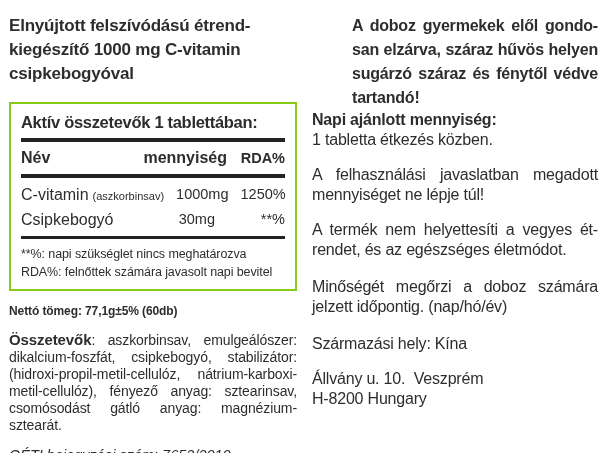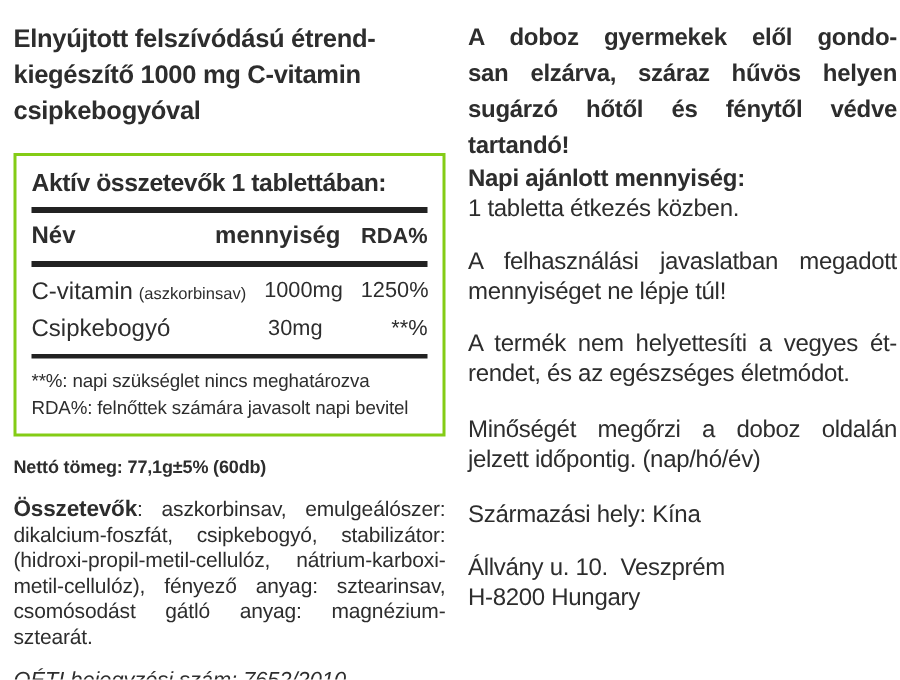--- a/index.html
+++ b/index.html
@@ -36,21 +36,21 @@
 
   .net-weight { font-weight: bold; font-size: 12px; margin-top: 13px; letter-spacing: -0.1px; }
 
   .ingredients { margin-top: 13px; font-size: 14px; line-height: 17px; letter-spacing: -0.1px; }
   .jline { text-align: justify; text-align-last: justify; }
   .jline.last { text-align-last: left; }
   .ingredients .lead { font-weight: bold; font-size: 15px; }
   .registration { font-style: italic; font-size: 14.5px; margin-top: 13px; }
 
   
-  .warning { font-weight: bold; font-size: 16px; line-height: 24px; letter-spacing: -0.2px; margin-top: 2px; }
+  .warning { font-weight: bold; font-size: 16px; line-height: 24px; letter-spacing: -0.2px; margin-top: 2px; margin-left: 40px; }
   .para { font-size: 16px; line-height: 20px; letter-spacing: -0.2px; }
   .bold { font-weight: bold; }
   .mt10 { }
   .mt15 { margin-top: 15px; }
   .mt17 { margin-top: 17px; }
 </style>
 </head>
 <body>
 
 <div class="page">
@@ -101,39 +101,39 @@
     </div>
 
     <div class="registration">OÉTI bejegyzési szám: 7652/2010.</div>
   </div>
 
   <div class="col-right">
 
     <div class="warning">
       <div class="jline">A doboz gyermekek elől gondo-</div>
       <div class="jline">san elzárva, száraz hűvös helyen</div>
-      <div class="jline">sugárzó hőtől és fénytől védve</div>
+      <div class="jline">sugárzó száraz és fénytől védve</div>
       <div class="jline last">tartandó!</div>
     </div>
 
     <div class="para bold mt10">Napi ajánlott mennyiség:</div>
     <div class="para">1 tabletta étkezés közben.</div>
 
     <div class="para mt15">
       <div class="jline">A felhasználási javaslatban megadott</div>
       <div class="jline last">mennyiséget ne lépje túl!</div>
     </div>
 
     <div class="para mt15">
       <div class="jline">A termék nem helyettesíti a vegyes ét-</div>
       <div class="jline last">rendet, és az egészséges életmódot.</div>
     </div>
 
     <div class="para mt17">
-      <div class="jline">Minőségét megőrzi a doboz oldalán</div>
+      <div class="jline">Minőségét megőrzi a doboz számára</div>
       <div class="jline last">jelzett időpontig. (nap/hó/év)</div>
     </div>
 
     <div class="para mt17">Származási hely: Kína</div>
 
     <div class="para mt15">
       <div>Állvány u. 10.&nbsp; Veszprém</div>
       <div>H-8200 Hungary</div>
     </div>
   </div>

